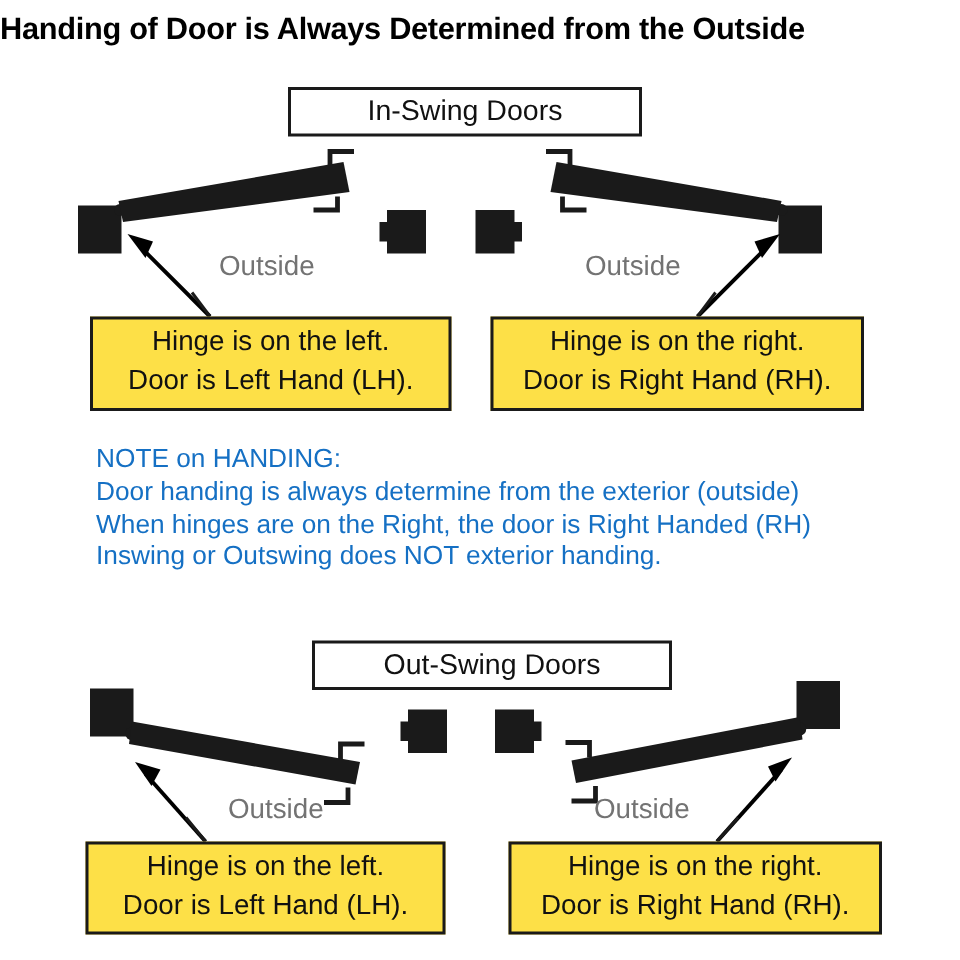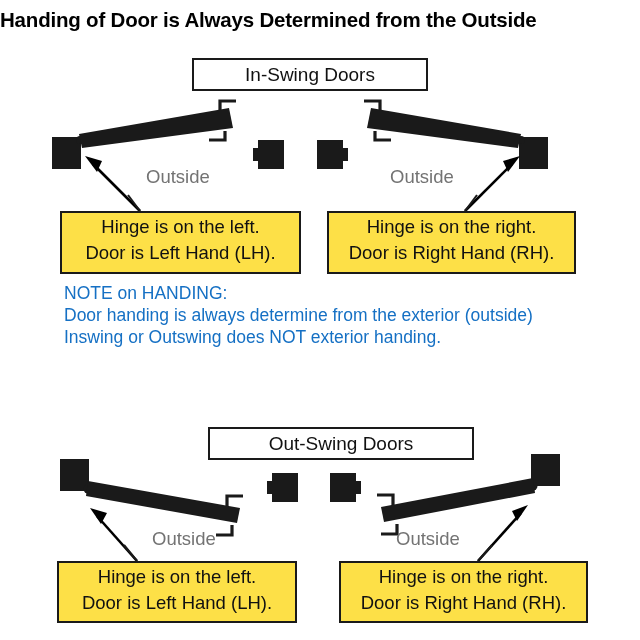--- a/index.html
+++ b/index.html
@@ -45,21 +45,21 @@
     display: flex;
     align-items: center;
     justify-content: center;
   }
   .section-title-box span {
     font-size: 19px;
     color: #111111;
     line-height: 1;
   }
   #inswing-title-box { left: 192px; top: 58px; width: 236px; height: 33px; }
-  #outswing-title-box { left: 208px; top: 427px; width: 266px; height: 33px; }
+  #outswing-title-box { left: 208px; top: 427px; width: 240px; height: 33px; }
 
   .outside-label {
     position: absolute;
     font-size: 18.5px;
     color: #737373;
     white-space: nowrap;
   }
   #outside-label-in-left   { left: 146px; top: 166px; }
   #outside-label-in-right  { left: 390px; top: 166px; }
   #outside-label-out-left  { left: 152px; top: 528px; }
@@ -82,21 +82,21 @@
     white-space: nowrap;
   }
   #callout-in-left   { left: 60px;  top: 211px; width: 241px; height: 63px; }
   #callout-in-right  { left: 327px; top: 211px; width: 249px; height: 63px; }
   #callout-out-left  { left: 57px;  top: 561px; width: 240px; height: 62px; }
   #callout-out-right { left: 339px; top: 561px; width: 249px; height: 62px; }
 
   .note-block {
     position: absolute;
     left: 64px;
-    top: 283px;
+    top: 295px;
     color: #1570c4;
     font-size: 17.5px;
     line-height: 21.8px;
     white-space: nowrap;
   }
   .note-block .note-line { display: block; }
 </style>
 </head>
 <body>
 
@@ -203,20 +203,21 @@
   </div>
 
   <div class="callout-box" id="callout-in-right">
     <div class="line">Hinge is on the right.</div>
     <div class="line">Door is Right Hand (RH).</div>
   </div>
 
   <div class="note-block">
     <span class="note-line">NOTE on HANDING:</span>
     <span class="note-line">Door handing is always determine from the exterior (outside)</span>
+    <span class="note-line">When hinges are on the Right, the door is Right Handed (RH)</span>
     <span class="note-line">Inswing or Outswing does NOT exterior handing.</span>
   </div>
 
   <div class="section-title-box" id="outswing-title-box">
     <span>Out-Swing Doors</span>
   </div>
 
   <div class="outside-label" id="outside-label-out-left">Outside</div>
   <div class="outside-label" id="outside-label-out-right">Outside</div>
 

